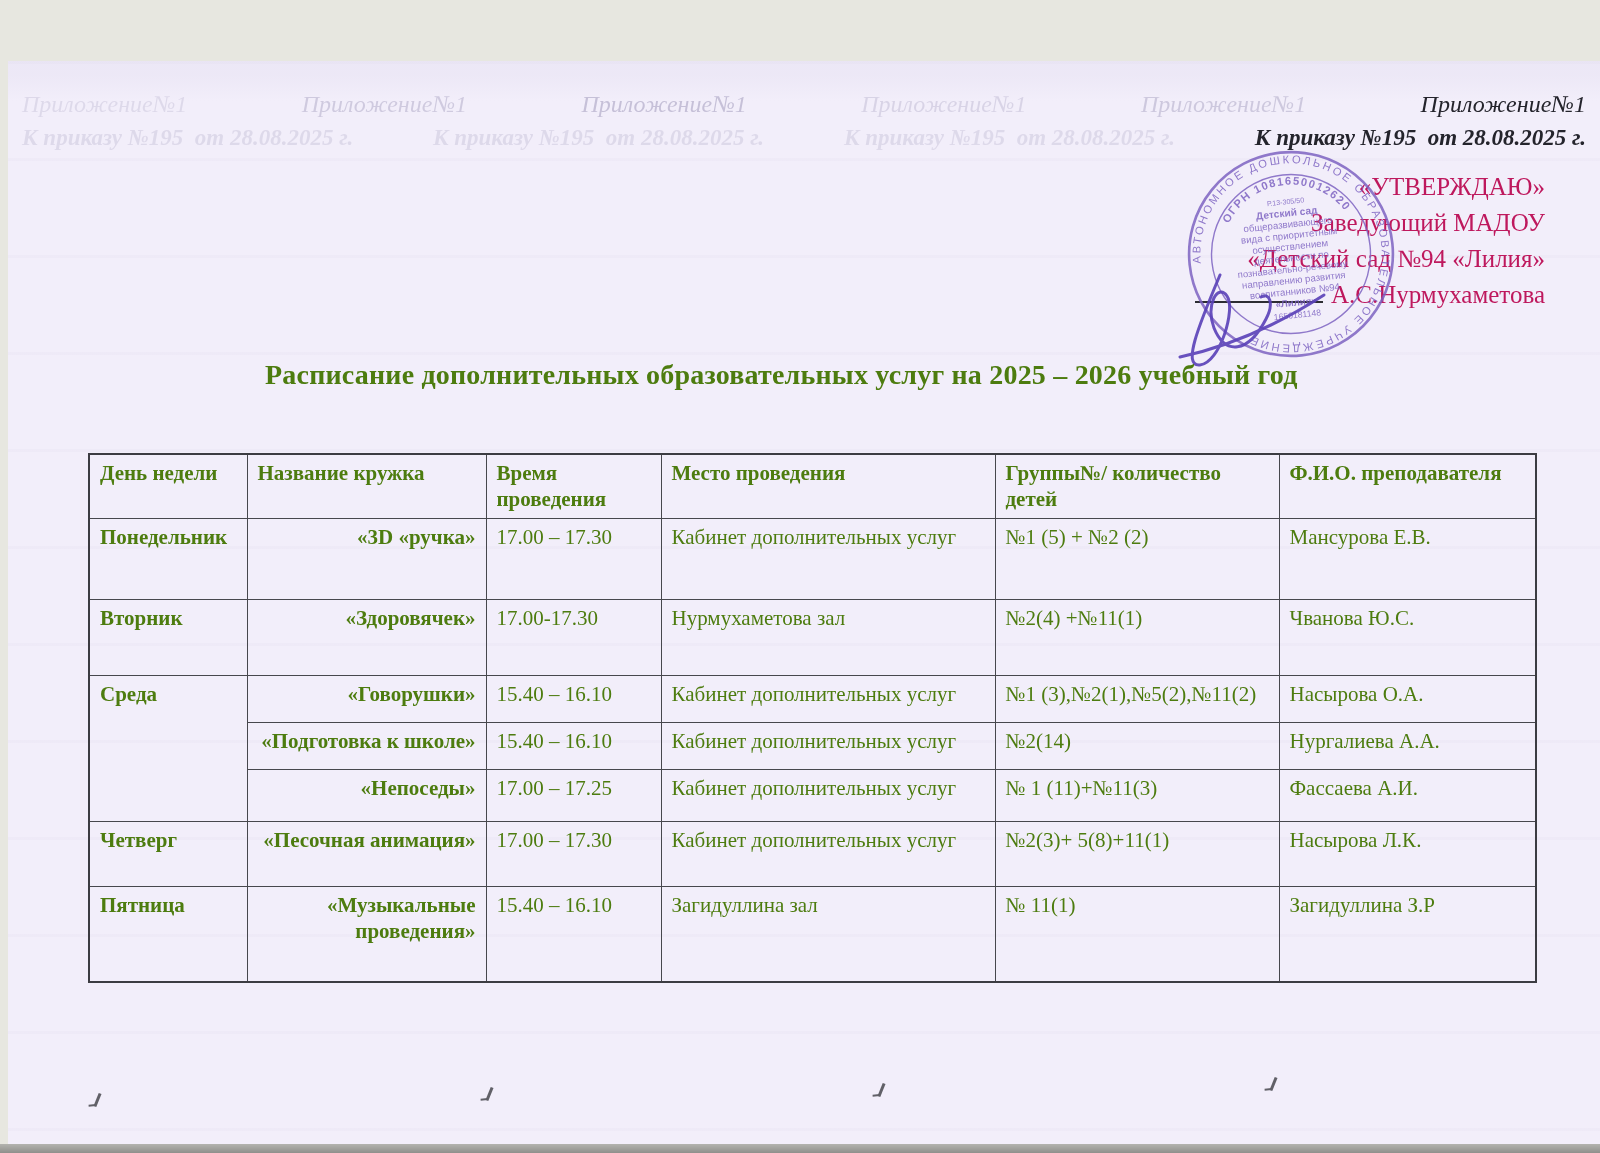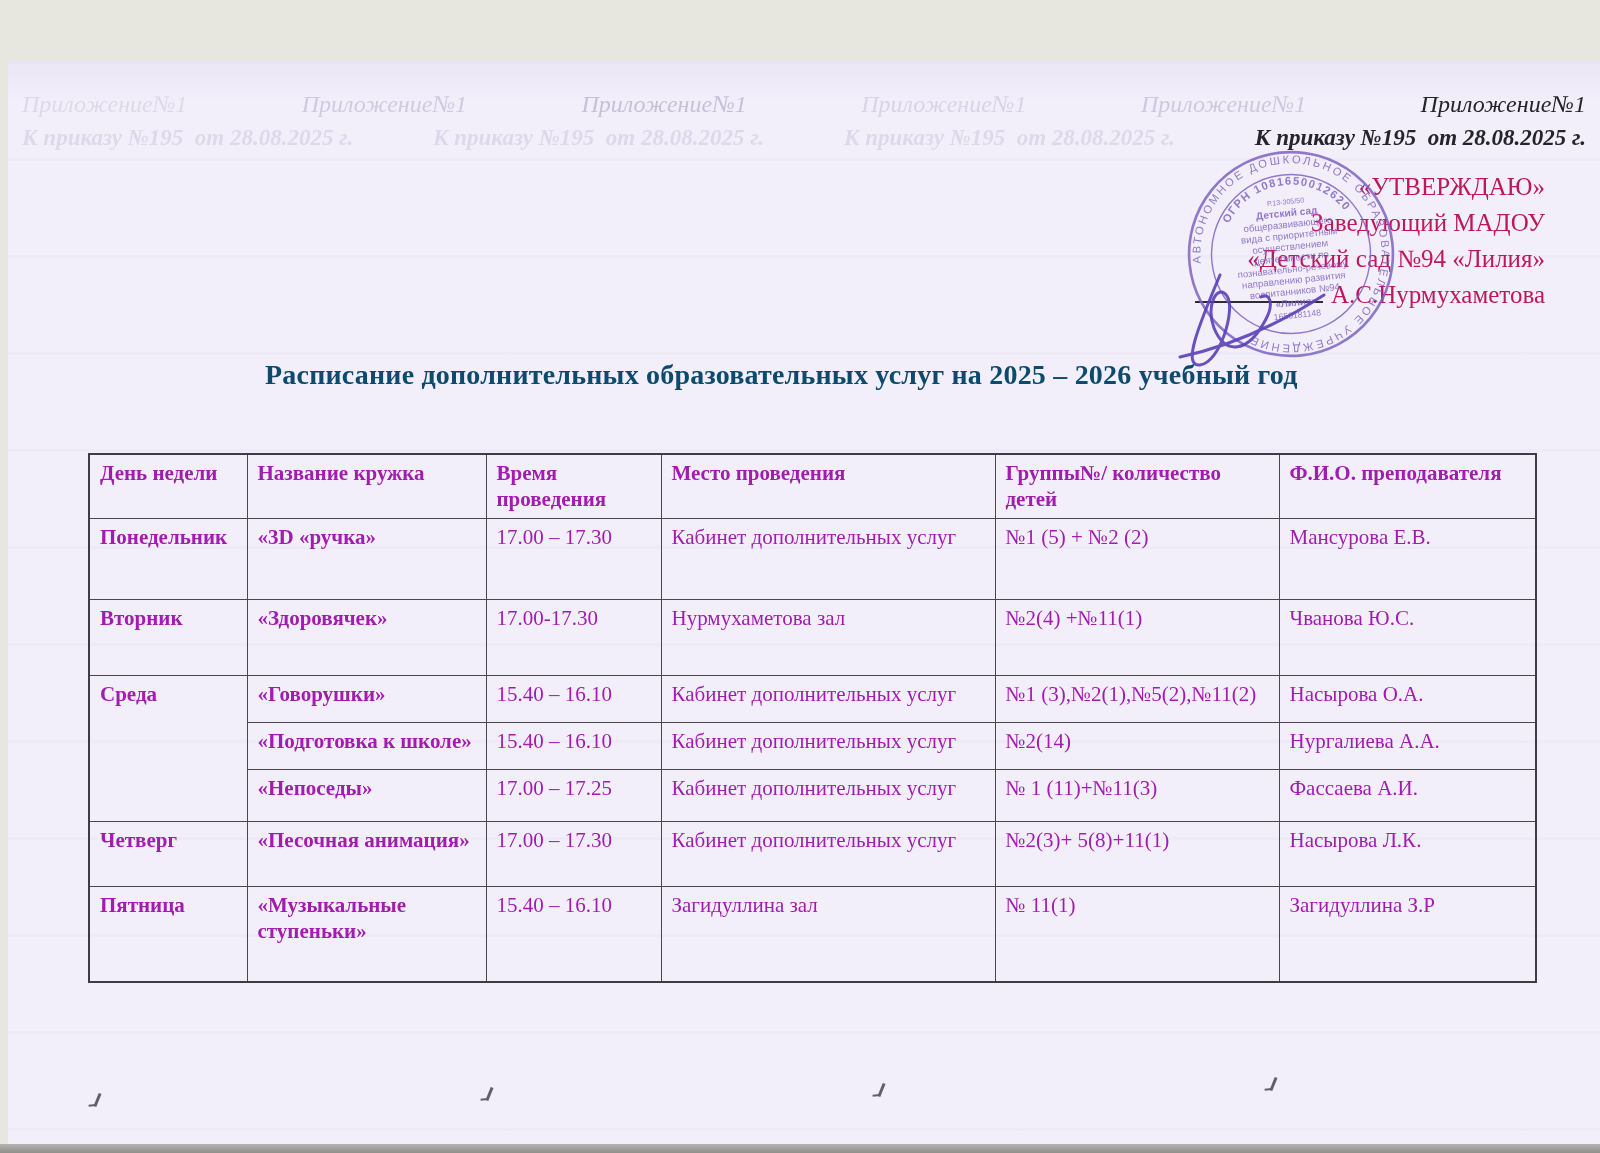--- a/index.html
+++ b/index.html
@@ -57,38 +57,38 @@
   .stamp text { fill:#7a5fc0; font-family:"Liberation Sans", sans-serif; }
 
   .signature-svg {
     position:absolute; left:1160px; top:196px; width:180px; height:125px;
     pointer-events:none;
   }
 
   
   .doc-title {
     position:absolute; left:257px; top:298px; width:1090px;
-    font-size:28px; font-weight:bold; color:#0c4a6e; letter-spacing:.2px;
+    font-size:28px; font-weight:bold; color:#4d7c0f; letter-spacing:.2px;
   }
 
   
   .schedule-wrap { position:absolute; left:80px; top:392px; }
   table.schedule {
     border-collapse:collapse; table-layout:fixed; width:1447px;
     background:transparent;
   }
   table.schedule th, table.schedule td {
     border:1.6px solid #47474d; vertical-align:top;
-    padding:5px 10px; color:#a21caf; font-size:21px; line-height:1.25;
+    padding:5px 10px; color:#4d7c0f; font-size:21px; line-height:1.25;
     overflow:hidden;
   }
   table.schedule { border:2.4px solid #3c3c42; }
   th { font-weight:bold; text-align:left; color:#1c1c22; }
   td.day  { font-weight:bold; color:#1c1c22; }
-  td.club { font-weight:bold; color:#1c1c22; text-align:left; padding-top:8px; }
+  td.club { font-weight:bold; color:#1c1c22; text-align:right; padding-top:8px; }
   tr.h-hdr { height:55px; }
   tr.h-r1 { height:81px; } tr.h-r2 { height:76px; }
   tr.h-r3 { height:47px; } tr.h-r4 { height:47px; }
   tr.h-r5 { height:52px; } tr.h-r6 { height:65px; }
   tr.h-r7 { height:96px; }
 
   
   .tick {
     position:absolute; width:3px; height:14px; background:#3d3d43;
     transform:rotate(22deg); opacity:.8;
@@ -222,21 +222,21 @@
       <tr class="h-r6">
         <td class="day">Четверг</td>
         <td class="club">«Песочная анимация»</td>
         <td>17.00 – 17.30</td>
         <td>Кабинет дополнительных услуг</td>
         <td>№2(3)+ 5(8)+11(1)</td>
         <td>Насырова Л.К.</td>
       </tr>
       <tr class="h-r7">
         <td class="day">Пятница</td>
-        <td class="club">«Музыкальные ступеньки»</td>
+        <td class="club">«Музыкальные проведения»</td>
         <td>15.40 – 16.10</td>
         <td>Загидуллина зал</td>
         <td>№ 11(1)</td>
         <td>Загидуллина З.Р</td>
       </tr>
     </tbody>
       </table>
   </div>
 
   <div class="tick" style="left:88px;  top:1032px;"></div>

